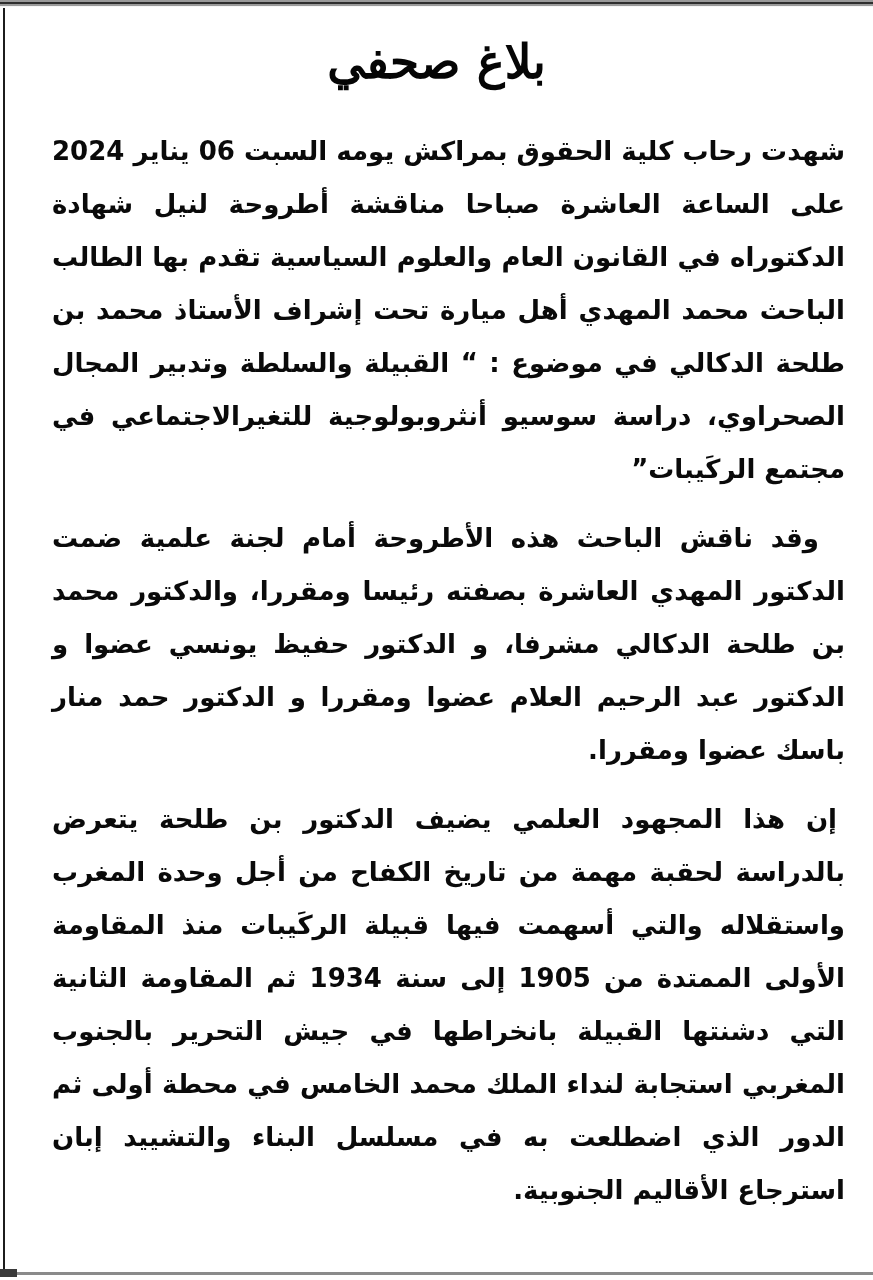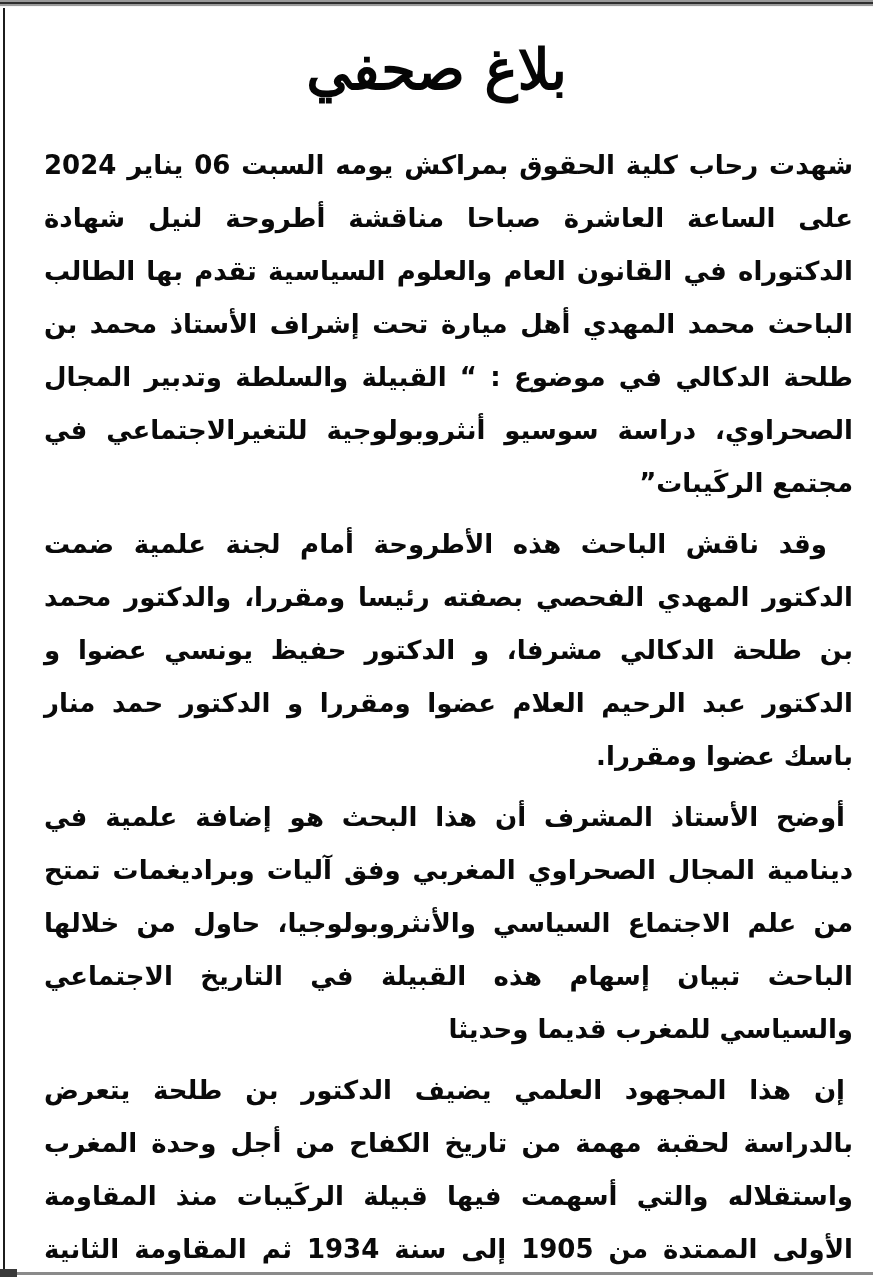--- a/index.html
+++ b/index.html
@@ -51,56 +51,55 @@
     left: 0;
     bottom: 3px;
     width: 17px;
     height: 8px;
     background: #3a3a3a;
   }
   .doc-title {
     margin: 26px 0 0 0;
     text-align: center;
     font-family: "DejaVu Serif", serif;
-    font-size: 56px;
+    font-size: 47px;
     font-weight: 700;
     line-height: 1.55;
     letter-spacing: 1px;
     color: #050505;
   }
   .doc-body {
     margin: 26px 12px 0 36px;
     direction: rtl;
     text-align: justify;
     font-size: 26px;
     font-weight: 700;
     line-height: 53px;
     color: #0a0a0a;
   }
   .doc-body p {
-    margin: 8px;
+    margin: 16px;
     padding: 0;
   }
   .indent-sm { text-indent: 8px; }
   .indent-md { text-indent: 26px; }
 </style>
 </head>
 <body>
 
 <div class="page">
 
   <div class="top-edge"></div>
   <div class="left-edge"></div>
 
   <h1 class="doc-title">بلاغ صحفي</h1>
 
   <div class="doc-body">
     <p>شهدت رحاب كلية الحقوق بمراكش يومه السبت 06 يناير 2024 على الساعة العاشرة صباحا مناقشة أطروحة لنيل شهادة الدكتوراه في القانون العام والعلوم السياسية تقدم بها الطالب الباحث محمد المهدي أهل ميارة تحت إشراف الأستاذ محمد بن طلحة الدكالي في موضوع : “ القبيلة والسلطة وتدبير المجال الصحراوي، دراسة سوسيو أنثروبولوجية للتغيرالاجتماعي في مجتمع الركَيبات”</p>
-    <p class="indent-md">وقد ناقش الباحث هذه الأطروحة أمام لجنة علمية ضمت الدكتور المهدي الفحصي بصفته رئيسا ومقررا، والدكتور محمد بن طلحة الدكالي مشرفا، و الدكتور حفيظ يونسي عضوا و الدكتور عبد الرحيم العلام عضوا ومقررا و الدكتور حمد منار باسك عضوا ومقررا.</p>
-    <p class="indent-sm">أوضح الأستاذ المشرف أن هذا البحث هو إضافة علمية في دينامية المجال الصحراوي المغربي وفق آليات وبراديغمات تمتح من علم الاجتماع السياسي والأنثروبولوجيا، حاول من خلالها الباحث تبيان إسهام هذه القبيلة في التاريخ الاجتماعي والسياسي للمغرب قديما وحديثا</p>
+    <p class="indent-md">وقد ناقش الباحث هذه الأطروحة أمام لجنة علمية ضمت الدكتور المهدي العاشرة بصفته رئيسا ومقررا، والدكتور محمد بن طلحة الدكالي مشرفا، و الدكتور حفيظ يونسي عضوا و الدكتور عبد الرحيم العلام عضوا ومقررا و الدكتور حمد منار باسك عضوا ومقررا.</p>
     <p class="indent-sm">إن هذا المجهود العلمي يضيف الدكتور بن طلحة يتعرض بالدراسة لحقبة مهمة من تاريخ الكفاح من أجل وحدة المغرب واستقلاله والتي أسهمت فيها قبيلة الركَيبات منذ المقاومة الأولى الممتدة من 1905 إلى سنة 1934 ثم المقاومة الثانية التي دشنتها القبيلة بانخراطها في جيش التحرير بالجنوب المغربي استجابة لنداء الملك محمد الخامس في محطة أولى ثم الدور الذي اضطلعت به في مسلسل البناء والتشييد إبان استرجاع الأقاليم الجنوبية.</p>
 
   </div>
 
   <div class="bottom-edge"></div>
   <div class="bottom-edge-dark"></div>
 
 </div>
 
 </body></html>

